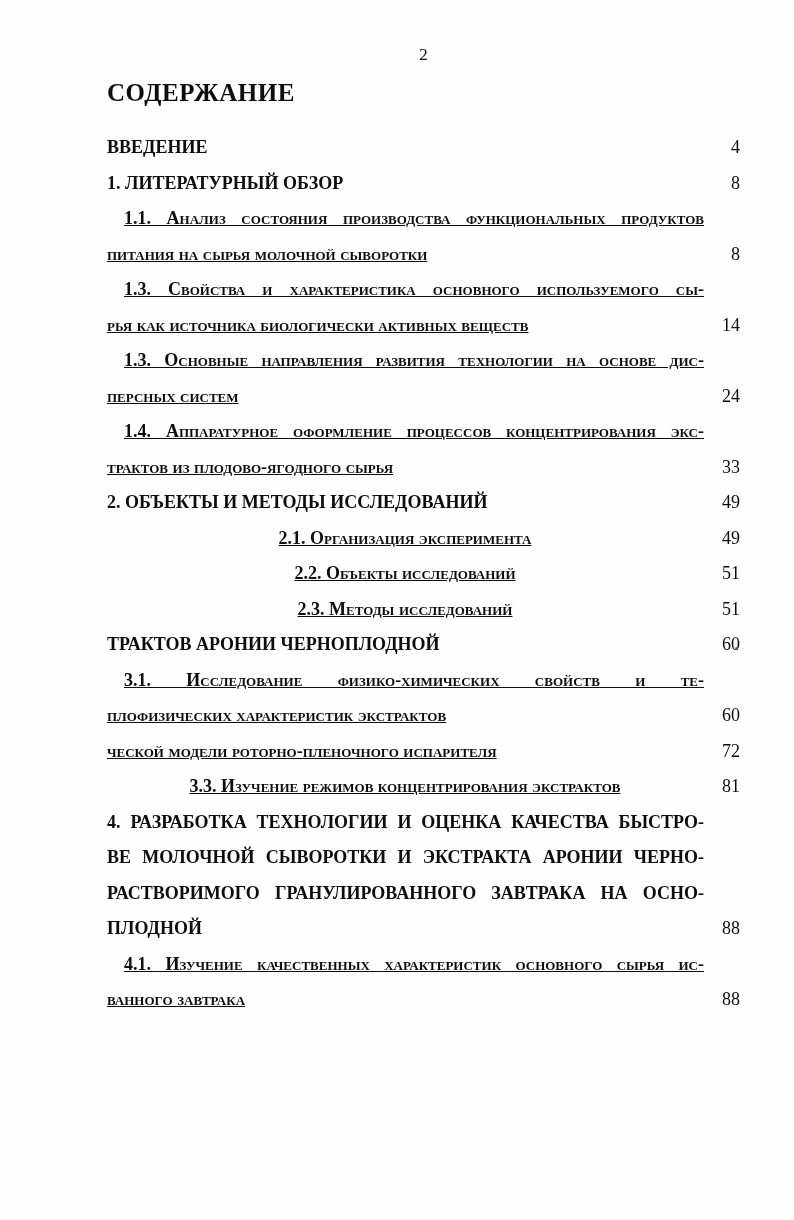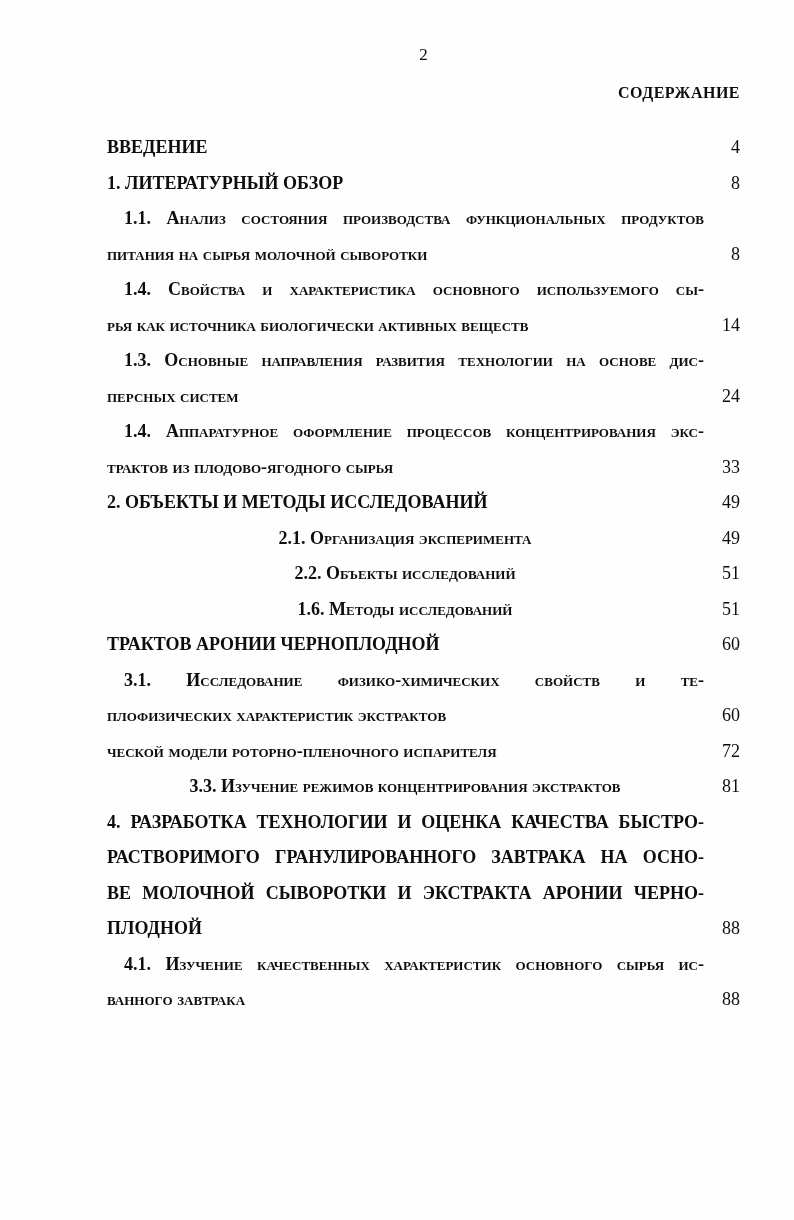--- a/index.html
+++ b/index.html
@@ -14,22 +14,22 @@
   }
   .content { padding: 44px 54px 0 107px; }
 
   .pageno-top {
     text-align: center;
     font-size: 17px;
     font-weight: 400;
     line-height: 22px;
   }
   .doc-title {
-    text-align: right;
-    font-size: 16px;
+    text-align: left;
+    font-size: 25px;
     font-weight: 700;
     letter-spacing: 0.5px;
     line-height: 26px;
     margin-top: 14px;
   }
   .toc {
     margin-top: 24px;
     font-weight: 700;
     font-size: 18px;
   }
@@ -43,21 +43,21 @@
   .t {
     display: block;
     width: 597px;
     box-sizing: border-box;
     max-height: 35.5px;
     overflow: hidden;
     white-space: nowrap;
   }
   .t.j { white-space: normal; text-align: justify; text-align-last: justify; }
   .t.ind { padding-left: 17px; text-align: center; }
-  .t.sub { font-variant-caps: small-caps; }
+  .t.sub { font-variant-caps: small-caps; text-decoration: underline; }
   .pg {
     margin-left: auto;
     text-align: right;
     font-weight: 400;
     font-size: 18px;
   }
   .artifact-dot {
     position: absolute;
     left: 735px;
     top: 647px;
@@ -89,21 +89,21 @@
       </div>
       <div class="row">
         <span class="t sub ind j">1.1. Анализ состояния производства функциональных продуктов</span>
         <span class="pg"></span>
       </div>
       <div class="row">
         <span class="t sub">питания на сырья молочной сыворотки</span>
         <span class="pg">8</span>
       </div>
       <div class="row">
-        <span class="t sub ind j">1.4. Свойства и характеристика основного используемого сы-</span>
+        <span class="t sub ind j">1.3. Свойства и характеристика основного используемого сы-</span>
         <span class="pg"></span>
       </div>
       <div class="row">
         <span class="t sub">рья как источника биологически активных веществ</span>
         <span class="pg">14</span>
       </div>
       <div class="row">
         <span class="t sub ind j">1.3. Основные направления развития технологии на основе дис-</span>
         <span class="pg"></span>
       </div>
@@ -125,21 +125,21 @@
       </div>
       <div class="row">
         <span class="t sub ind">2.1. Организация эксперимента</span>
         <span class="pg">49</span>
       </div>
       <div class="row">
         <span class="t sub ind">2.2. Объекты исследований</span>
         <span class="pg">51</span>
       </div>
       <div class="row">
-        <span class="t sub ind">1.6. Методы исследований</span>
+        <span class="t sub ind">2.3. Методы исследований</span>
         <span class="pg">51</span>
       </div>
       <div class="row">
         <span class="t sec">ТРАКТОВ АРОНИИ ЧЕРНОПЛОДНОЙ</span>
         <span class="pg">60</span>
       </div>
       <div class="row">
         <span class="t sub ind j">3.1. Исследование физико-химических свойств и те-</span>
         <span class="pg"></span>
       </div>
@@ -153,25 +153,25 @@
       </div>
       <div class="row">
         <span class="t sub ind">3.3. Изучение режимов концентрирования экстрактов</span>
         <span class="pg">81</span>
       </div>
       <div class="row">
         <span class="t sec j">4. РАЗРАБОТКА ТЕХНОЛОГИИ И ОЦЕНКА КАЧЕСТВА БЫСТРО-</span>
         <span class="pg"></span>
       </div>
       <div class="row">
-        <span class="t sec j">РАСТВОРИМОГО ГРАНУЛИРОВАННОГО ЗАВТРАКА НА ОСНО-</span>
+        <span class="t sec j">ВЕ МОЛОЧНОЙ СЫВОРОТКИ И ЭКСТРАКТА АРОНИИ ЧЕРНО-</span>
         <span class="pg"></span>
       </div>
       <div class="row">
-        <span class="t sec j">ВЕ МОЛОЧНОЙ СЫВОРОТКИ И ЭКСТРАКТА АРОНИИ ЧЕРНО-</span>
+        <span class="t sec j">РАСТВОРИМОГО ГРАНУЛИРОВАННОГО ЗАВТРАКА НА ОСНО-</span>
         <span class="pg"></span>
       </div>
       <div class="row">
         <span class="t sec">ПЛОДНОЙ</span>
         <span class="pg">88</span>
       </div>
       <div class="row">
         <span class="t sub ind j">4.1. Изучение качественных характеристик основного сырья ис-</span>
         <span class="pg"></span>
       </div>

